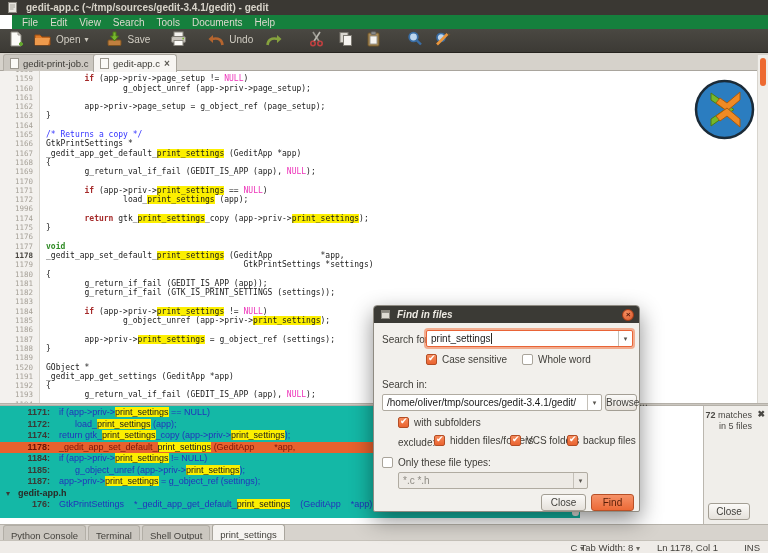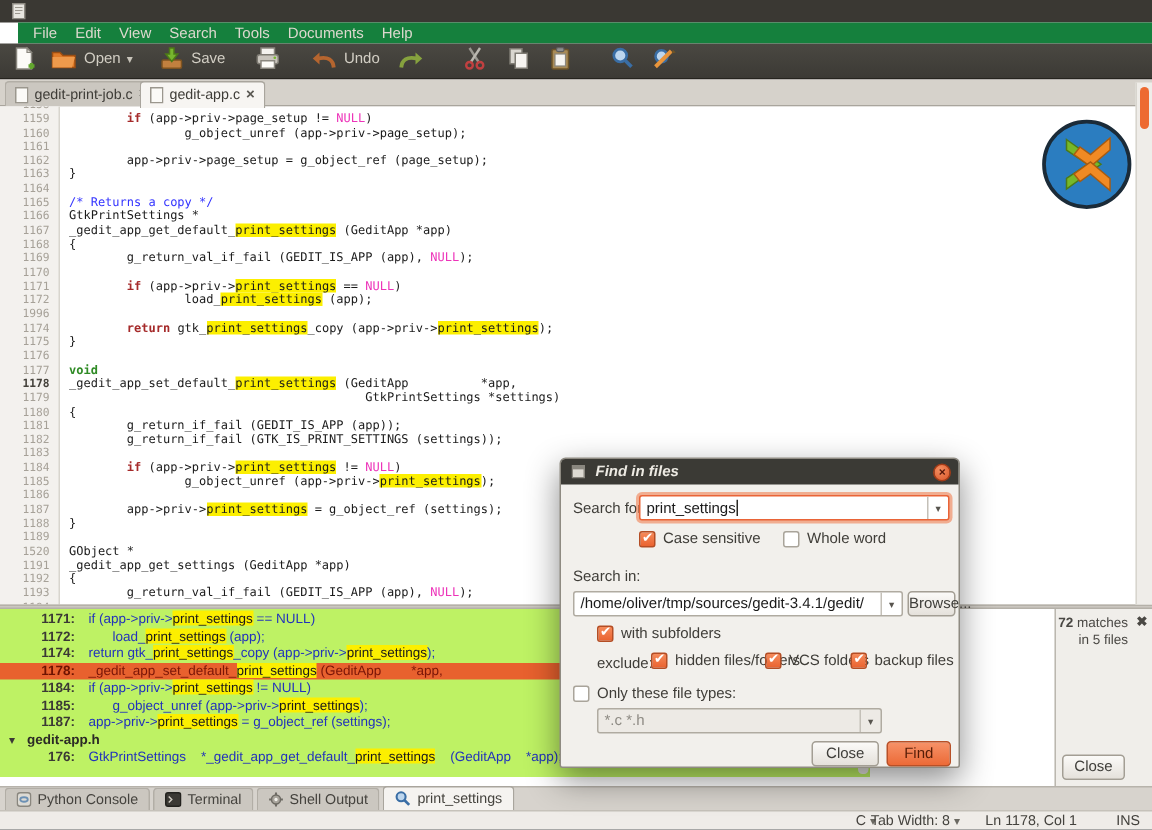--- a/index.html
+++ b/index.html
@@ -49,21 +49,21 @@
   #vscroll { position:absolute; right:0; top:55px; width:11px; height:348px;
     background:#EFEDE9; border-left:1px solid #D8D5CE; z-index:3; }
   #vthumb { position:absolute; left:2px; top:3px; width:6px; height:28px; border-radius:3px; background:#ED6A31; }
   
   #logo { position:absolute; left:694px; top:79px; width:61px; height:61px; z-index:4; }
   
   #splitter { position:absolute; left:0; top:403px; width:768px; height:3px; background:#CBC7C0;
     border-top:1px solid #B5B1A9; border-bottom:1px solid #B5B1A9; }
   
   #bottom { position:absolute; left:0; top:406px; width:768px; height:118px; background:#FFFFFF; }
-  #results-area { position:absolute; left:0; top:0; width:580px; height:112px; overflow:hidden; background:#bef264; }
+  #results-area { position:absolute; left:0; top:0; width:580px; height:112px; overflow:hidden; background:#14b8a6; }
   #results-list { padding-top:1px; }
   .rrow { height:11.5px; line-height:11.5px; white-space:pre; font-size:9px; display:flex; }
   .rnum { width:50px; text-align:right; font-weight:bold; color:#3B3935; flex:0 0 50px; }
   .rtext { padding-left:9px; }
   .rb { color:#2233BB; }
   .rsel { color:#7A1508; }
   .rsel-row { background:#E8612E; }
   .rsel-row .rnum { color:#6E1202; }
   .rfile { padding-left:6px; }
   .expander { font-size:8px; color:#3B3935; width:12px; }
@@ -74,23 +74,23 @@
   #results-side { position:absolute; left:703px; top:0; width:65px; height:118px;
     background:#F0EEEA; border-left:1px solid #BBB7AF; }
   #match-count-box { position:absolute; right:16px; top:4px; text-align:right; font-size:9px; color:#4A4844; line-height:11px; }
   #panel-close-icon { position:absolute; right:3px; top:3px; font-size:9px; font-weight:bold; color:#4A4844; }
   #results-close-btn { position:absolute; left:4px; bottom:4px; width:42px; height:17px;
     background:linear-gradient(#FBFAF8,#E5E1DB); border:1px solid #A39E94; border-radius:3px;
     font-size:10px; color:#3F3E3A; text-align:center; line-height:15px; }
   
   #panel-tabs { position:absolute; left:0; top:524px; width:768px; height:16px;
     background:#D7D3CD; border-top:1px solid #B7B3AB; display:flex; align-items:flex-end; padding-left:3px; }
-  .ptab { display:flex; align-items:center; gap:4px; height:15px; padding:0 7px;
+  .ptab { display:flex; align-items:flex-start; gap:4px; height:15px; padding:0 7px;
     font-size:9.5px; color:#45433E; background:#CBC7C0; border:1px solid #B2AEA6; border-bottom:none;
-    border-radius:3px 3px 0 0; margin-right:2px; }
+    border-radius:3px 3px 0 0; margin-right:2px;flex-direction:column; }
   .ptab.active { background:#F5F3F0; border-color:#A9A59D; height:16px; }
   
   #statusbar { position:absolute; left:0; top:540px; width:768px; height:13px;
     background:#EFECE8; border-top:1px solid #C6C2BA; font-size:9.5px; color:#44423D; }
   #statusbar .sitem { position:absolute; top:1px; white-space:nowrap; }
   
   #dialog { position:absolute; left:373px; top:305px; width:267px; height:207px; z-index:50;
     background:#F2F0EC; border:1px solid #8F8B82; border-radius:4px 4px 2px 2px;
     box-shadow:0 8px 22px rgba(0,0,0,0.45); }
   #dialog-title { position:absolute; left:0; top:0; width:100%; height:17px; background:#3B3A35;
@@ -125,20 +125,21 @@
 
 <div id="app">
 
   <div id="titlebar">
     <svg class="wicon" width="11" height="11" viewBox="0 0 11 11">
         <rect x="1.5" y="0.5" width="8" height="10" fill="#E8E6E0" stroke="#8D8A82" stroke-width="1"></rect>
         <line x1="3" y1="3" x2="8" y2="3" stroke="#9B978E" stroke-width="0.8"></line>
         <line x1="3" y1="5" x2="8" y2="5" stroke="#9B978E" stroke-width="0.8"></line>
         <line x1="3" y1="7" x2="6.5" y2="7" stroke="#9B978E" stroke-width="0.8"></line>
       </svg>
+    <span class="wtitle">gedit-app.c (~/tmp/sources/gedit-3.4.1/gedit) - gedit</span>
   </div>
 
   <div id="menubar">
     <span class="mitem">File</span>
     <span class="mitem">Edit</span>
     <span class="mitem">View</span>
     <span class="mitem">Search</span>
     <span class="mitem">Tools</span>
     <span class="mitem">Documents</span>
     <span class="mitem">Help</span>

